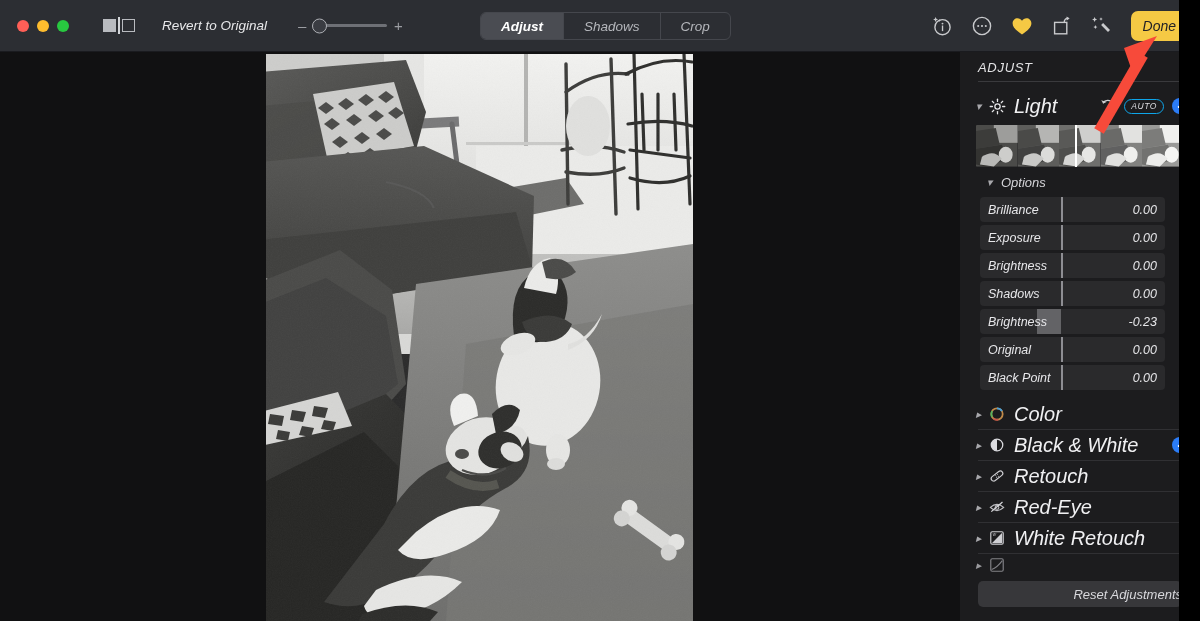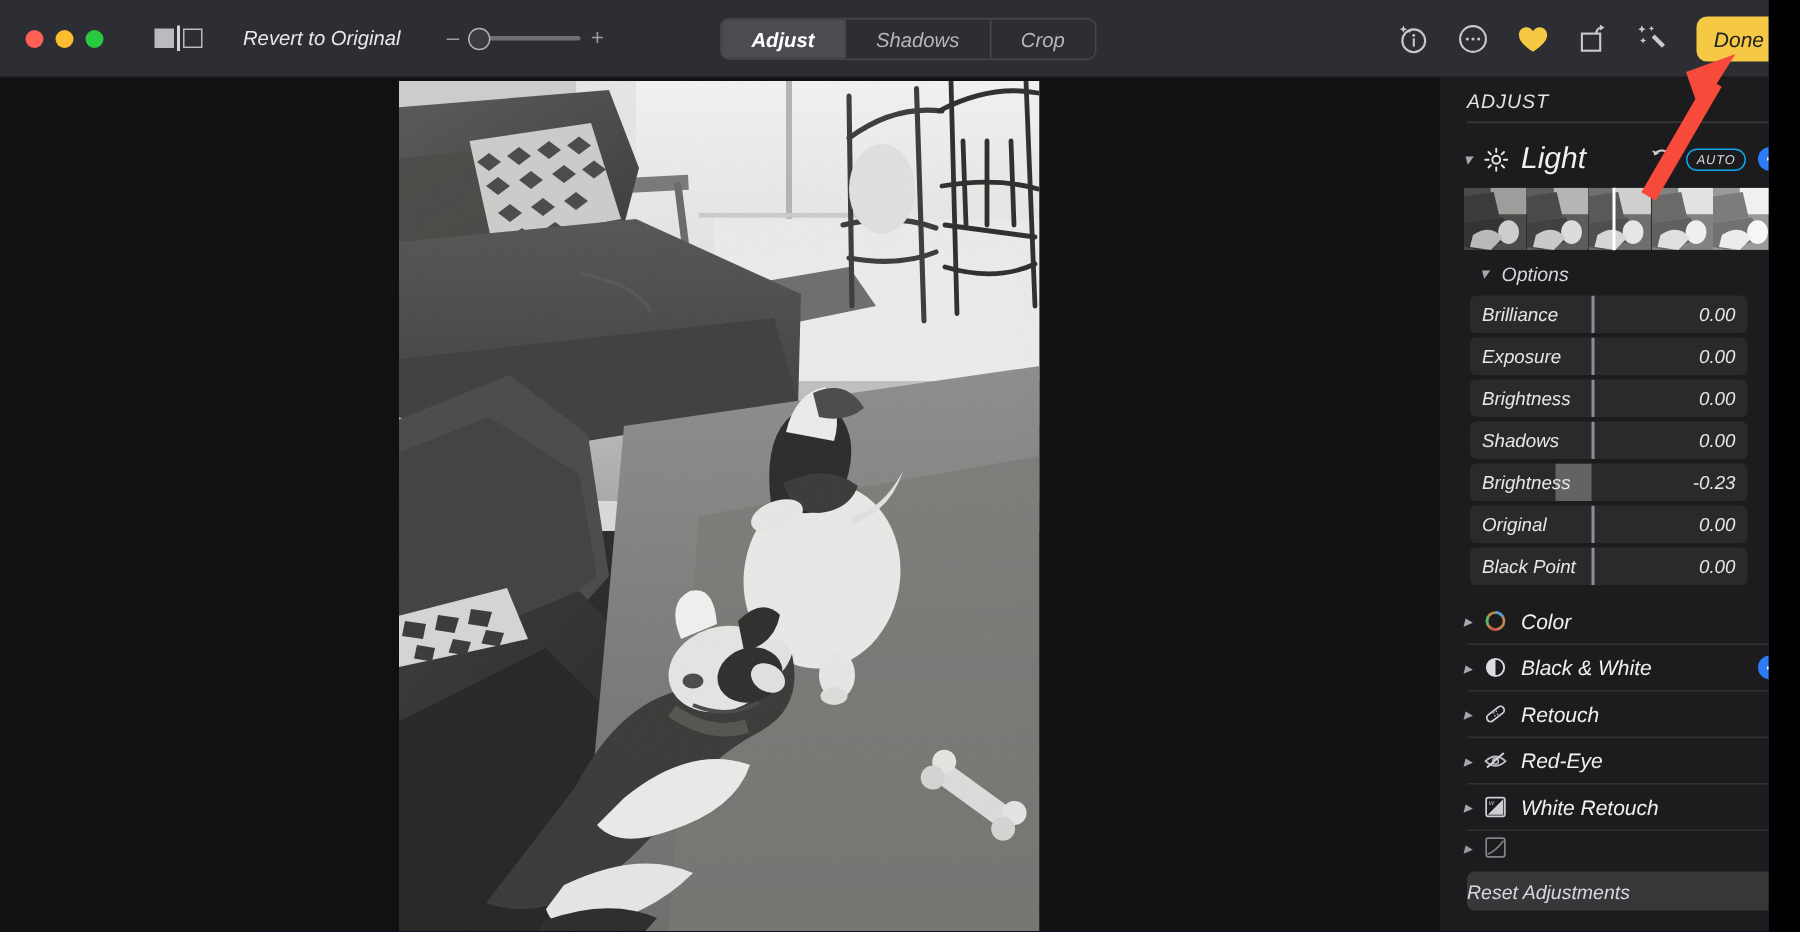--- a/index.html
+++ b/index.html
@@ -268,32 +268,33 @@
   }
 
   
   #sections { margin-top: 9px; }
   .coll-sep { height: 1px; background: #303033; margin: 0 18px; }
   .coll {
     display: flex; align-items: center;
     height: 30px;
     padding: 0 12px;
   }
-  .coll .sec-label { font-size: 14px; }
+  .coll .sec-label { font-size: 20px; }
 
   
   #reset-btn {
     position: absolute;
     left: 18px; right: 18px; bottom: 14px;
     height: 26px;
     background: #37373a;
     border-radius: 5px;
-    display: flex; align-items: center; justify-content: flex-start;
+    display: flex; align-items: center; justify-content: flex-end;
     color: #d8d8dc;
     font-size: 13px;
+    padding-left: 14px;
   }
 
   
   #annot-arrow {
     position: absolute; left: 0; top: 0;
     width: 1200px; height: 621px;
     pointer-events: none;
   }
 </style>
 </head>

